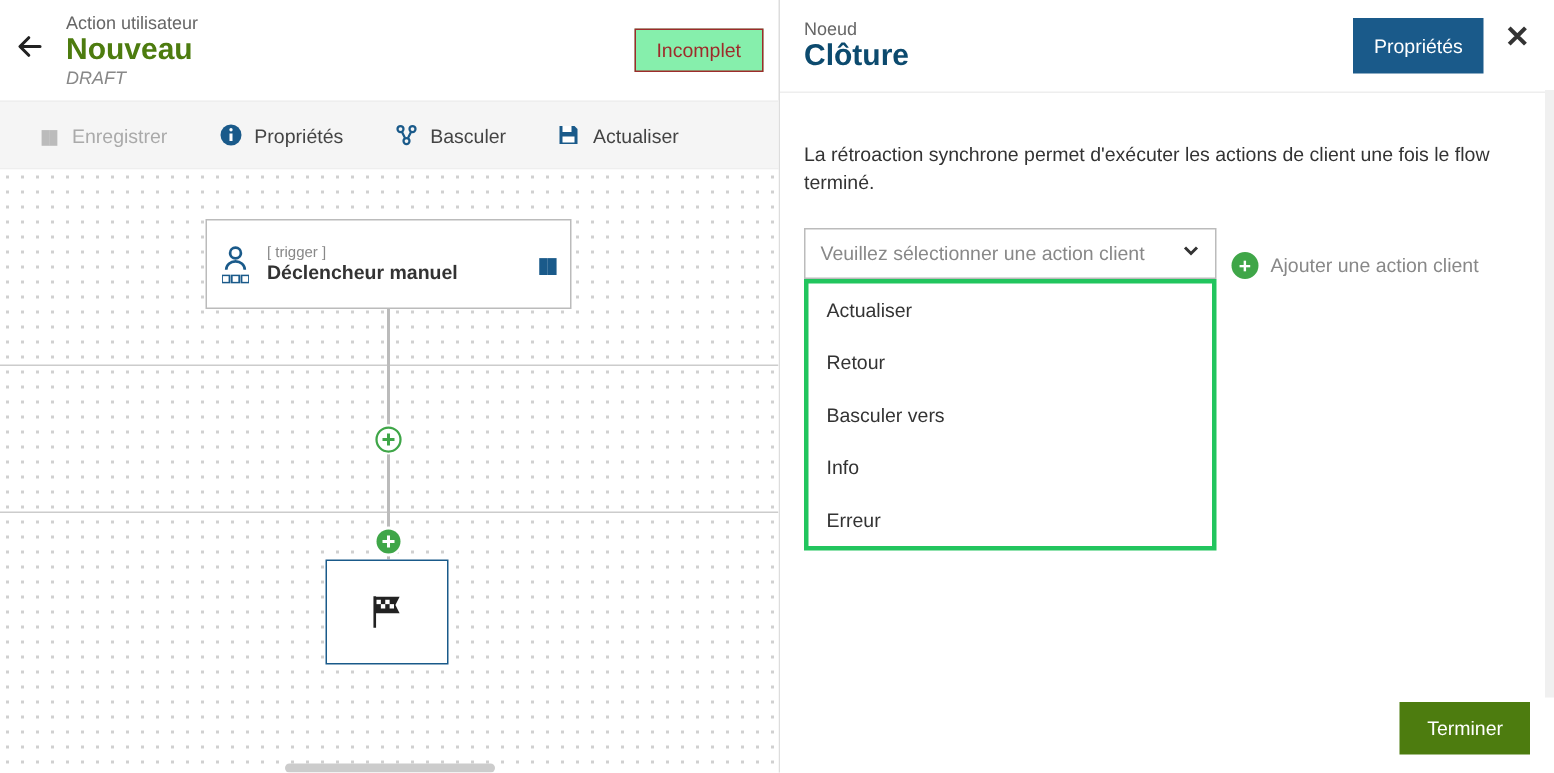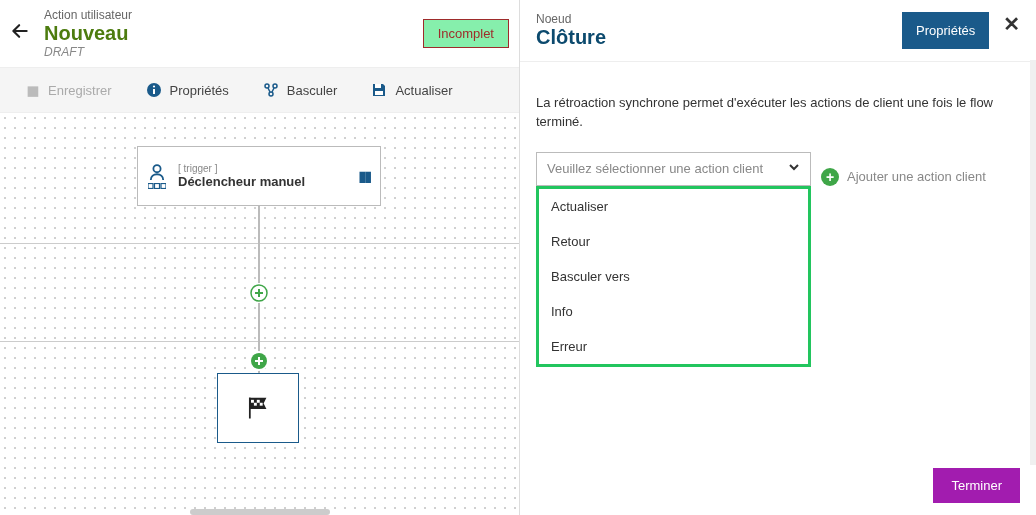--- a/index.html
+++ b/index.html
@@ -36,21 +36,21 @@
 .closex{font-size:20px;cursor:pointer;font-weight:700}
 .rdesc{padding:0 16px;font-size:13px;color:#333;line-height:1.45;margin-top:32px}
 .selrow{display:flex;align-items:flex-end;gap:10px;padding:0 16px;margin-top:20px}
 .selbox{position:relative;width:275px}
 .sel{width:275px;height:34px;border:1px solid #bbb;display:flex;align-items:center;justify-content:space-between;padding:0 10px;font-size:13px;color:#888;background:#fff;cursor:pointer}
 .addact{display:flex;align-items:center;gap:8px;font-size:13px;color:#888;cursor:pointer}
 .plusc{width:18px;height:18px;border-radius:50%;background:#3fa648;color:#fff;display:flex;align-items:center;justify-content:center;font-size:14px;font-weight:700}
 .dd{position:absolute;top:34px;left:0;width:275px;border:3px solid #22c55e;background:#fff;z-index:10}
 .ddi{padding:10px 12px;font-size:13px;color:#333;cursor:pointer}
 .footer{position:absolute;bottom:0;right:0;padding:12px 16px}
-.finbtn{background:#a21caf;color:#fff;padding:10px 18px;font-size:13px;border:none;cursor:pointer}
+.finbtn{background:#4d7c0f;color:#fff;padding:10px 18px;font-size:13px;border:none;cursor:pointer}
 .sc{position:absolute;right:0;top:60px;bottom:50px;width:6px;background:#f0f0f0}
 </style>
 </head>
 <body>
 
 <div class="left">
   <div class="hdr">
     <div class="back">
       <svg width="20" height="20" viewBox="0 0 24 24">
           <path d="M20 12H5M11 5l-7 7 7 7" stroke="#222" stroke-width="2.5" fill="none" stroke-linecap="round" stroke-linejoin="round"></path>

